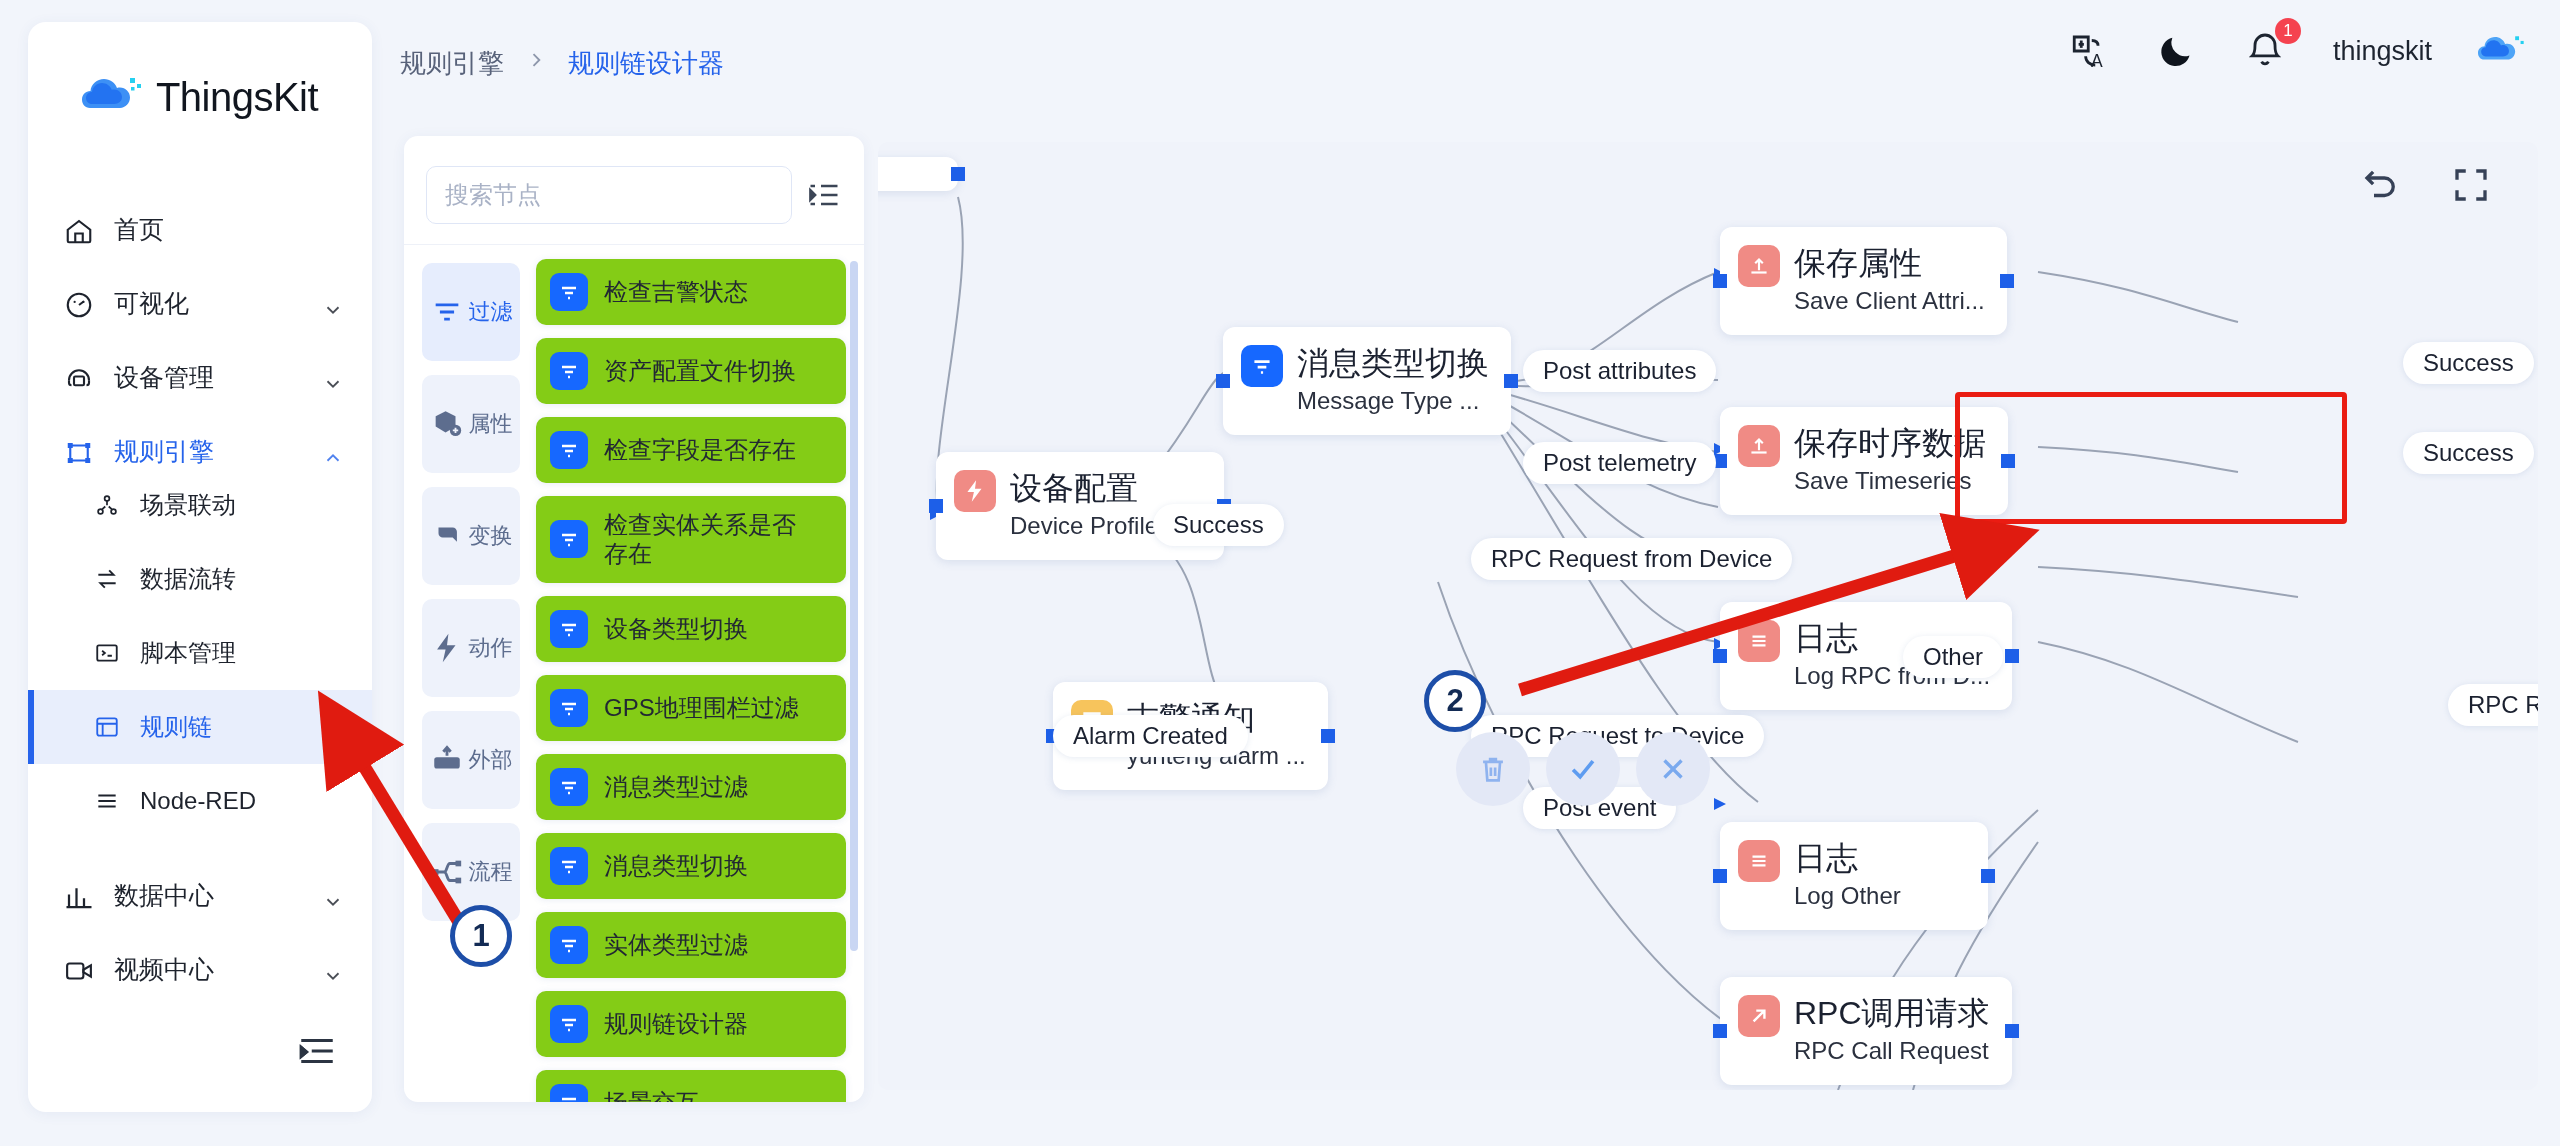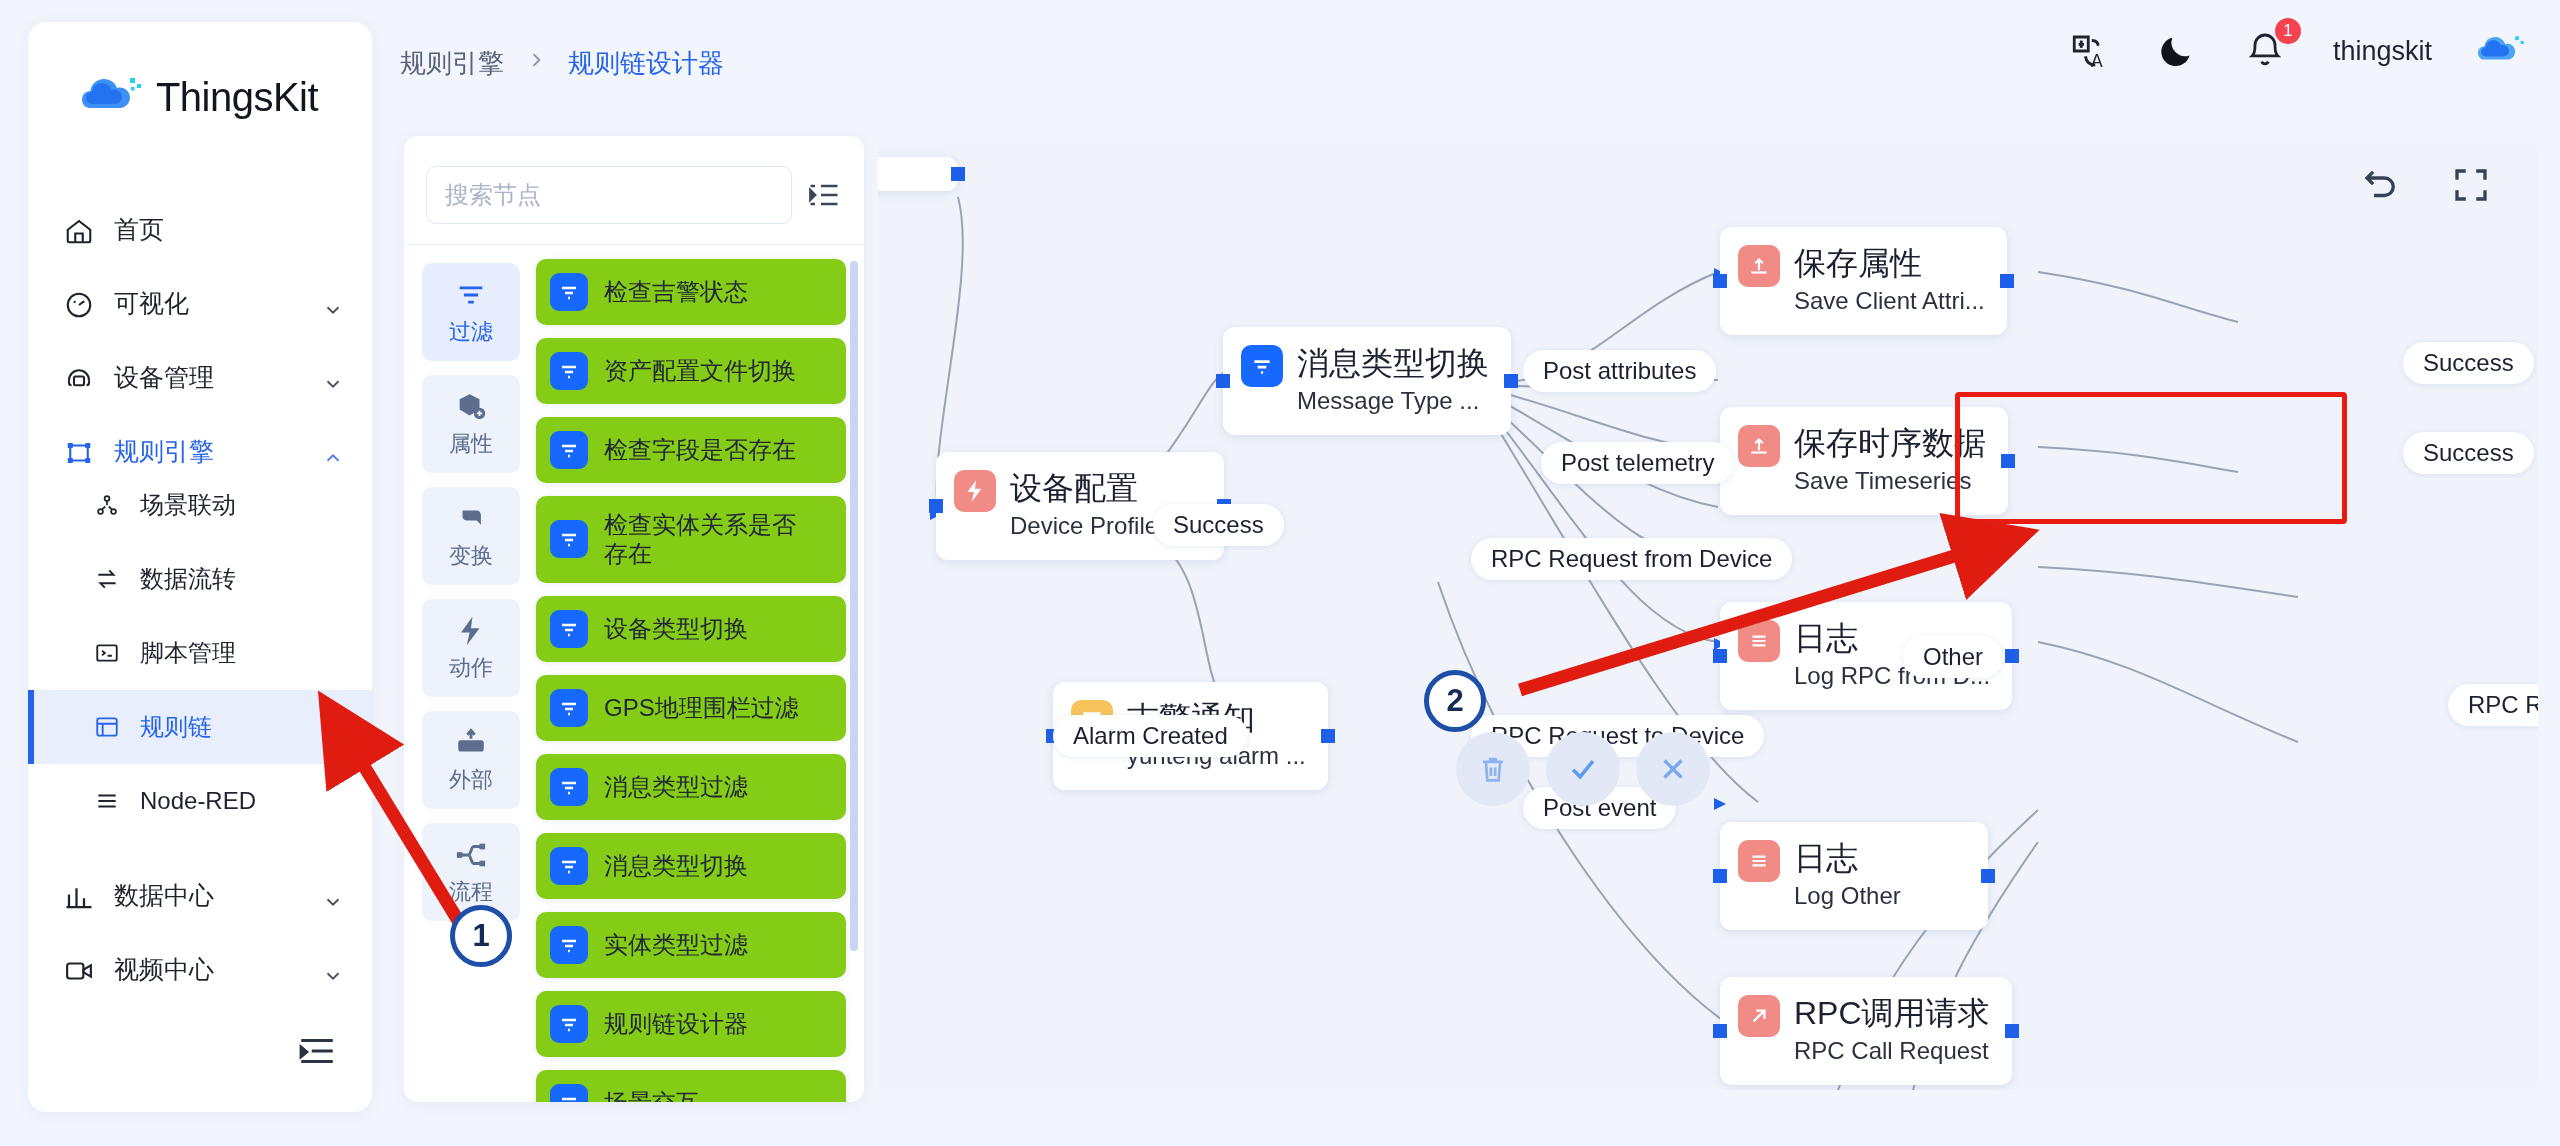--- a/index.html
+++ b/index.html
@@ -105,21 +105,21 @@
   .search-box::placeholder { color: #a9b2c6; }
   .palette-menu-icon { width: 36px; height: 36px; color: #3b4556; flex: none; cursor: pointer; }
   .palette-body { display: flex; height: 884px; border-top: 1px solid #eef1f8; }
   .cat-col {
     width: 118px; flex: none; padding: 18px 0 0 18px;
     display: flex; flex-direction: column; gap: 14px;
   }
   .cat {
     width: 98px; height: 98px; border-radius: 10px;
     background: #eef2fb; color: #5d6d8e;
-    display: flex; flex-direction: column; align-items: center; justify-content: center;
+    display: flex; flex-direction: row; align-items: center; justify-content: center;
     gap: 5px; cursor: pointer; flex: none;
   }
   .cat .cic { width: 34px; height: 34px; }
   .cat .clab { font-size: 22px; }
   .cat.active { background: #e6edfd; color: #2563eb; }
 
   .node-col {
     flex: 1 1 auto; position: relative;
     padding: 14px 18px 0 14px; overflow: hidden;
   }
@@ -758,21 +758,21 @@
           </svg>
       </span>
       <span class="flow-txt">
         <div class="t1">RPC调用请求</div>
         <div class="t2">RPC Call Request</div>
       </span>
       <span class="port out"></span>
     </div>
 
     <div class="edge-label" style="left:645px; top:208px;">Post attributes</div>
-    <div class="edge-label" style="left:645px; top:300px;margin-left:18px;">Post telemetry</div>
+    <div class="edge-label" style="left:645px; top:300px;">Post telemetry</div>
     <div class="edge-label" style="left:593px; top:396px;">RPC Request from Device</div>
     <div class="edge-label" style="left:1025px; top:494px;">Other</div>
     <div class="edge-label" style="left:593px; top:573px;">RPC Request to Device</div>
     <div class="edge-label" style="left:645px; top:645px;">Post event</div>
     <div class="edge-label" style="left:1525px; top:200px;">Success</div>
     <div class="edge-label" style="left:1525px; top:290px;">Success</div>
     <div class="edge-label" style="left:275px; top:362px;">Success</div>
     <div class="edge-label" style="left:175px; top:573px;">Alarm Created</div>
     <div class="edge-label" style="left:1570px; top:542px;">RPC Reque</div>
 

